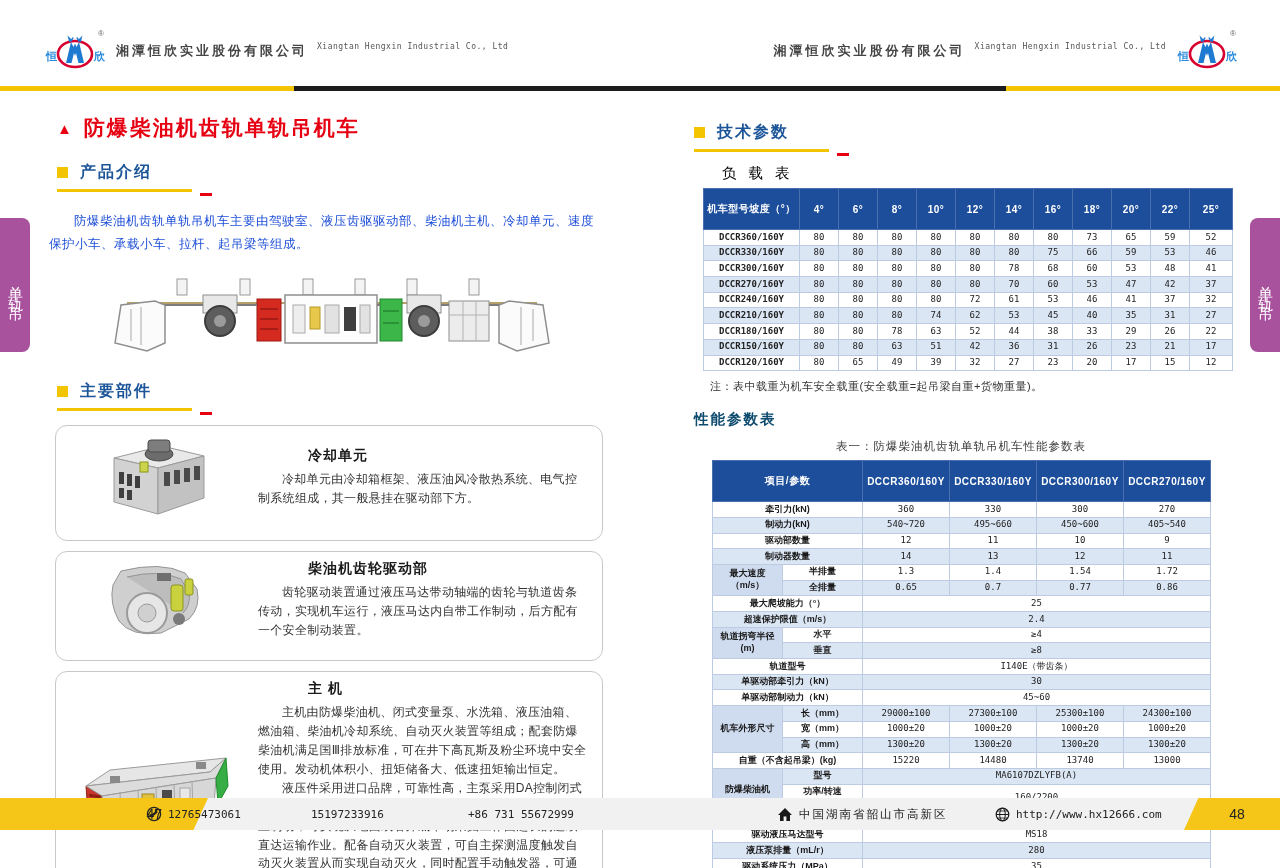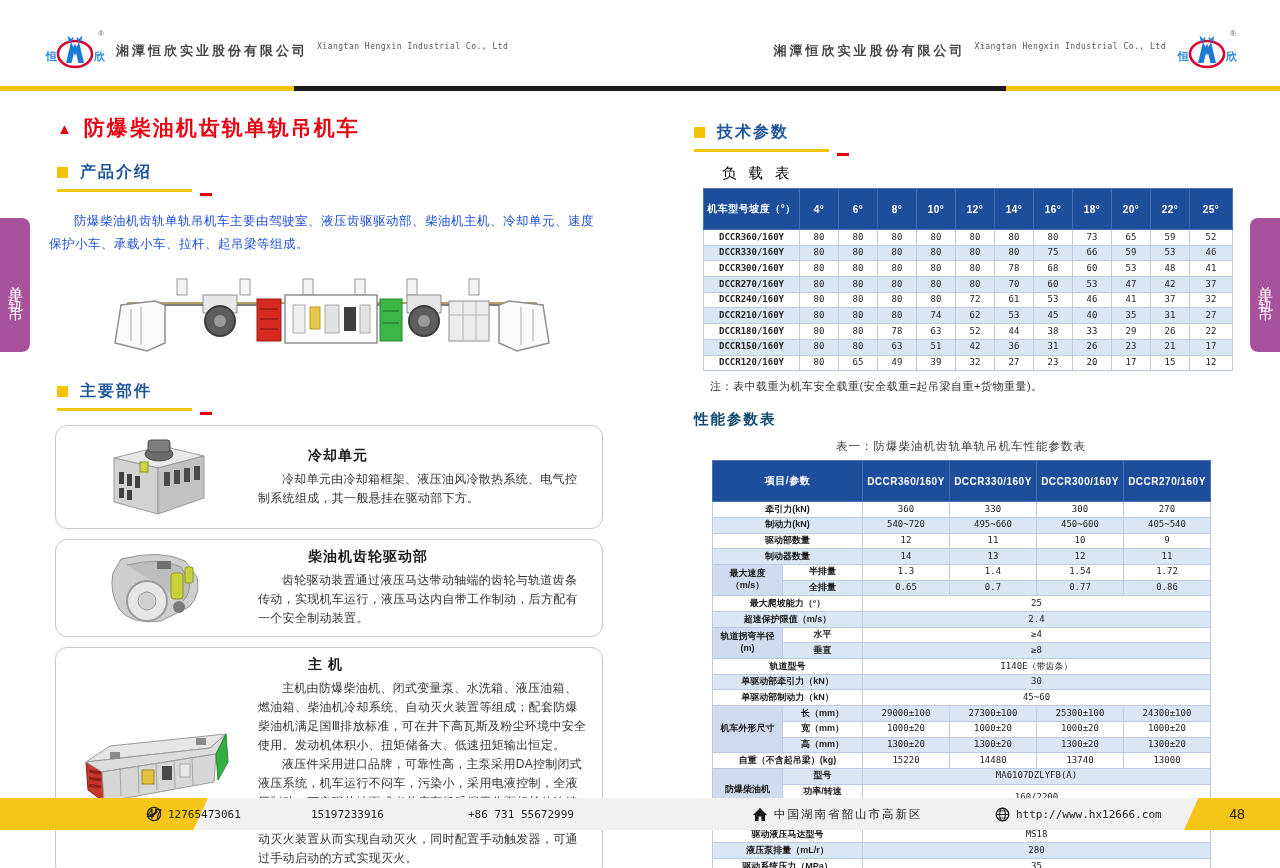--- a/index.html
+++ b/index.html
@@ -35,21 +35,21 @@
     color:#1d5599; font-size:16px; font-weight:bold; letter-spacing:2px; }
   .sq { width:11px; height:11px; background:#f2c500; }
   .sec-underline { display:flex; align-items:flex-start; margin:6px 0 0 12px; }
   .u-yellow { width:135px; height:3px; background:#f2c500; }
   .u-red { width:12px; height:3px; background:#e60012; margin-left:8px; margin-top:4px; }
   .intro { margin:14px 4px 0 4px; font-size:12.5px; color:#1d4ed8; line-height:1.8;
     text-indent:2em; letter-spacing:0.5px; }
   .train-wrap { margin:10px 0 0 62px; }
 
   .card { border:1px solid #c8c8c8; border-radius:12px; display:flex; align-items:center;
-    gap:12px; padding:6px 14px 8px 10px; margin:10px 0 0 10px; width:548px; background:#fff; }
+    gap:12px; padding:6px 14px 20px 10px; margin:10px 0 0 10px; width:548px; background:#fff; }
   .card-img { flex:0 0 180px; display:flex; justify-content:center; align-items:center; }
   .card-body { flex:1; }
   .card-title { font-size:14px; font-weight:bold; color:#1a1a1a; letter-spacing:1px;
     margin:2px 0 5px 50px; }
   .card-text { font-size:12px; color:#333; line-height:1.58; text-indent:2em; letter-spacing:0.3px; }
 
   
   .page-right { position:absolute; left:692px; top:102px; width:552px; }
   .sub-head { margin:8px 0 0 30px; color:#000000; font-size:14.5px; font-weight:normal; letter-spacing:4px; }
   .tbl-title { margin-top:10px; text-align:center; font-size:11.5px; color:#3a3a3a; letter-spacing:1px; }
@@ -634,21 +634,21 @@
     </svg>
     <span>12765473061</span>
   </div>
   <div class="f-item" style="left:311px;text-align:center;">
     <span>15197233916</span>
   </div>
   <div class="f-item" style="left:468px;">
     <span>+86  731  55672999</span>
   </div>
 
-  <div class="f-item" style="left:752px;">
+  <div class="f-item" style="left:777px;">
     <svg width="16" height="15" viewBox="0 0 16 15">
       <polygon points="8,1 15,8 13,8 13,14 3,14 3,8 1,8" fill="#181818"></polygon>
       <rect x="6.6" y="9.5" width="2.8" height="4.5" fill="#f1f1f1"></rect>
     </svg>
     <span class="f-cn">中国湖南省韶山市高新区</span>
   </div>
   <div class="f-item" style="left:995px;">
     <svg width="15" height="15" viewBox="0 0 15 15">
       <circle cx="7.5" cy="7.5" r="6.3" fill="none" stroke="#181818" stroke-width="1.2"></circle>
       <ellipse cx="7.5" cy="7.5" rx="2.8" ry="6.3" fill="none" stroke="#181818" stroke-width="1"></ellipse>

